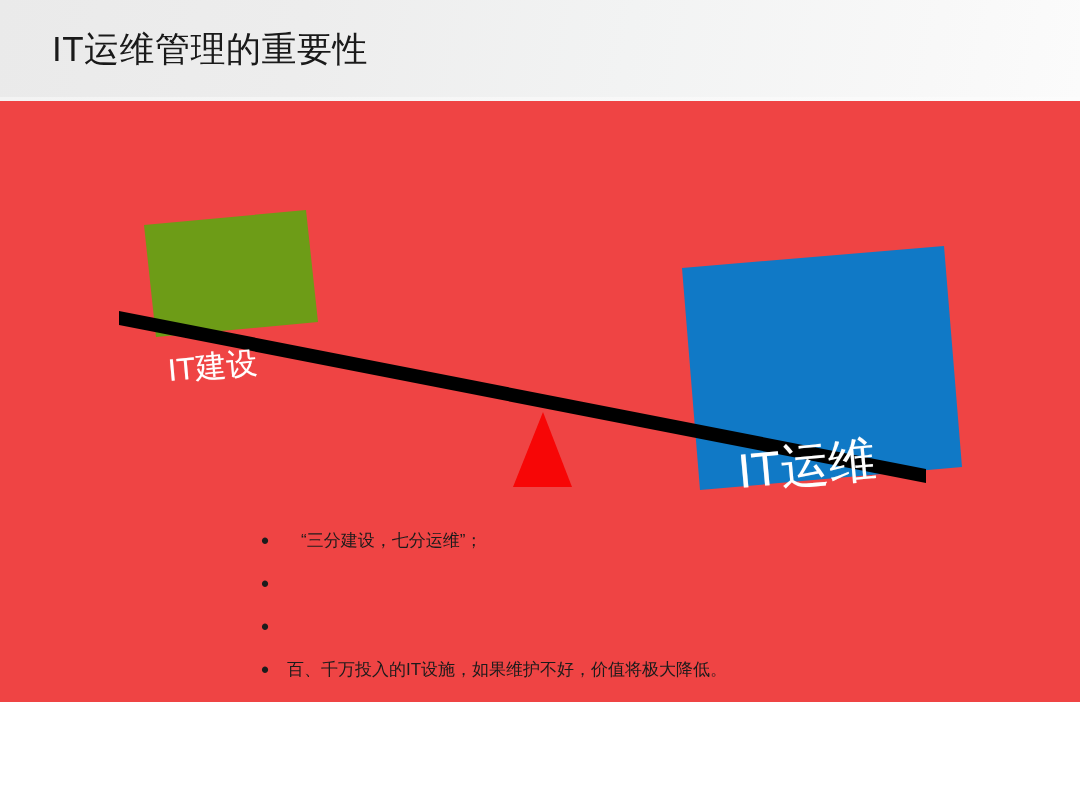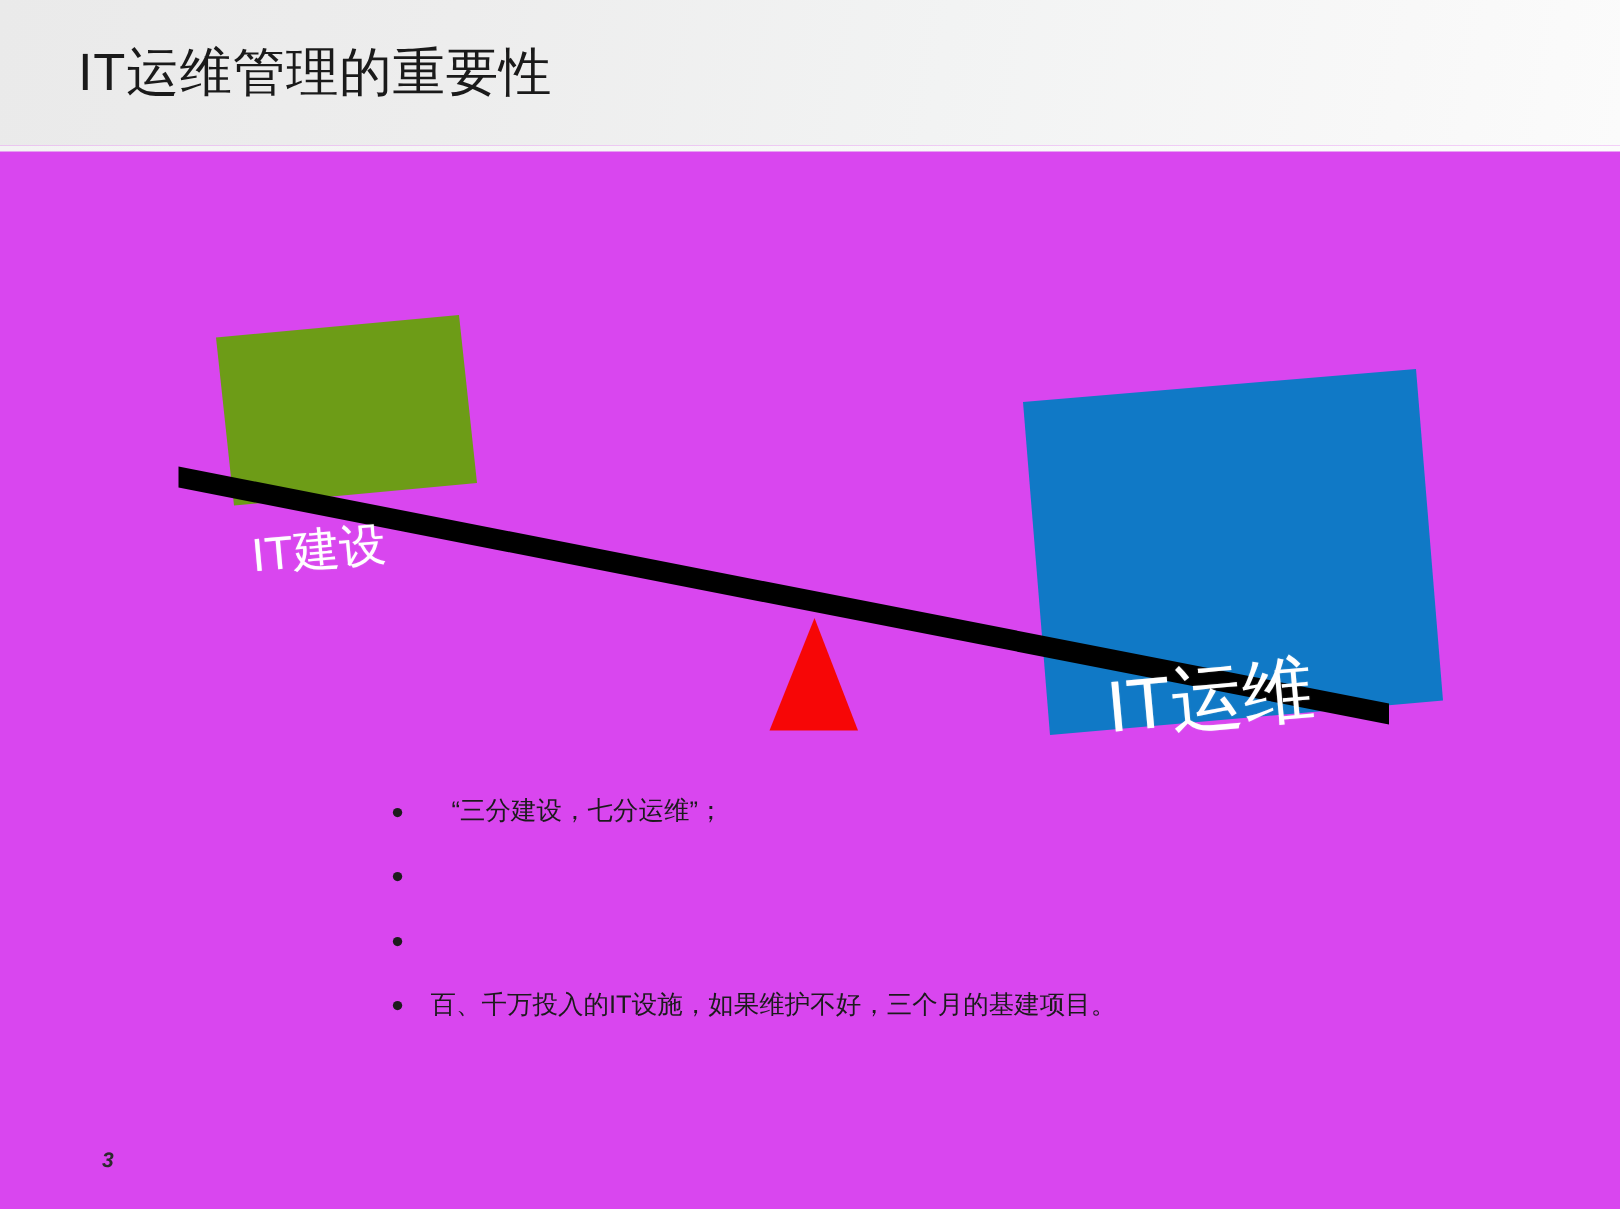--- a/index.html
+++ b/index.html
@@ -6,22 +6,22 @@
     margin: 0;
     padding: 0;
     background: #ffffff;
   }
   body {
     font-family: "Liberation Sans", "DejaVu Sans", sans-serif;
   }
   #slide {
     position: relative;
     width: 1080px;
-    height: 806px;
-    background: #d946ef;
+    height: 702px;
+    background: #ef4444;
     overflow: hidden;
   }
 
   
   #header-band {
     position: absolute;
     left: 0; top: 0;
     width: 1080px;
     height: 97px;
     background: linear-gradient(100deg, #eaeaea 0%, #ededed 28%, #f2f3f3 58%, #f8f8f8 86%, #fbfbfb 100%);
@@ -164,19 +164,19 @@
       <span class="bullet-text">“三分建设，七分运维”；</span>
     </div>
     <div class="bullet-row">
       <span class="bullet-dot">•</span>
     </div>
     <div class="bullet-row">
       <span class="bullet-dot">•</span>
     </div>
     <div class="bullet-row">
       <span class="bullet-dot">•</span>
-      <span class="bullet-text">百、千万投入的IT设施，如果维护不好，三个月的基建项目。</span>
+      <span class="bullet-text">百、千万投入的IT设施，如果维护不好，价值将极大降低。</span>
     </div>
   </div>
 
   <div id="page-number">3</div>
 
 </div>
 
 </body></html>

